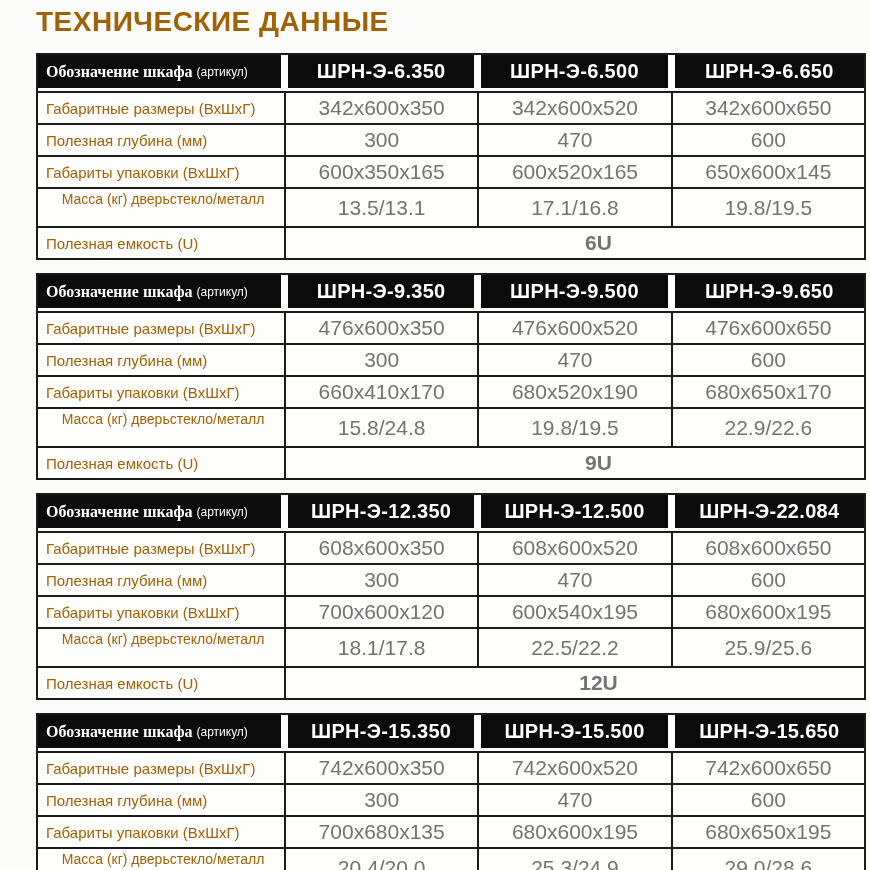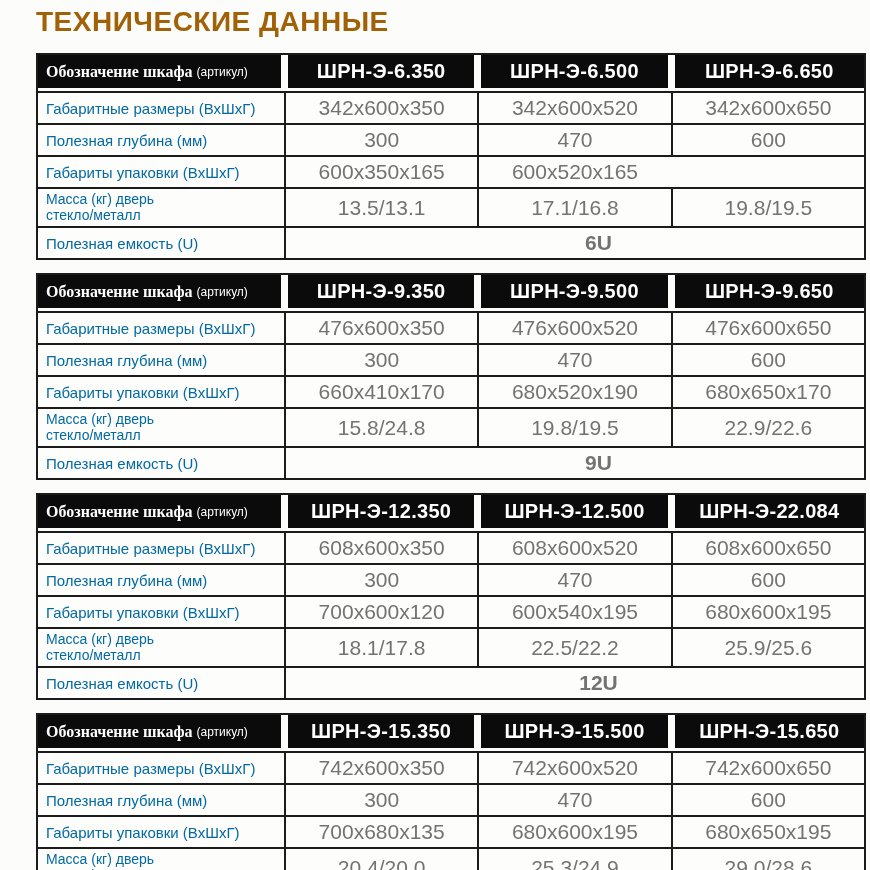--- a/index.html
+++ b/index.html
@@ -58,24 +58,23 @@
   .cell {
     display: flex;
     align-items: center;
     min-height: 30px;
   }
   .cell + .cell { border-left: 2px solid #1b1b1b; }
   .lbl {
     justify-content: flex-start;
     padding: 3px 4px 3px 8px;
     font-size: 15px;
-    color: #0369a1;
+    color: #a16207;
   }
   .lbl.two {
-    flex-direction: column;
     align-items: flex-start;
     justify-content: center;
     line-height: 1.1;
     font-size: 14px;
     min-height: 37px;
   }
   .val {
     justify-content: center;
     font-size: 21px;
     color: #737373;
@@ -108,20 +107,21 @@
     <div class="row trow">
       <div class="cell lbl">Полезная глубина (мм)</div>
       <div class="cell val">300</div>
       <div class="cell val">470</div>
       <div class="cell val">600</div>
     </div>
     <div class="row trow">
       <div class="cell lbl">Габариты упаковки (ВхШхГ)</div>
       <div class="cell val">600x350x165</div>
       <div class="cell val">600x520x165</div>
+      <div class="cell val">650x600x145</div>
     </div>
     <div class="row trow">
       <div class="cell lbl two">
         <span>Масса (кг) дверь</span>
         <span>стекло/металл</span>
       </div>
       <div class="cell val">13.5/13.1</div>
       <div class="cell val">17.1/16.8</div>
       <div class="cell val">19.8/19.5</div>
     </div>

